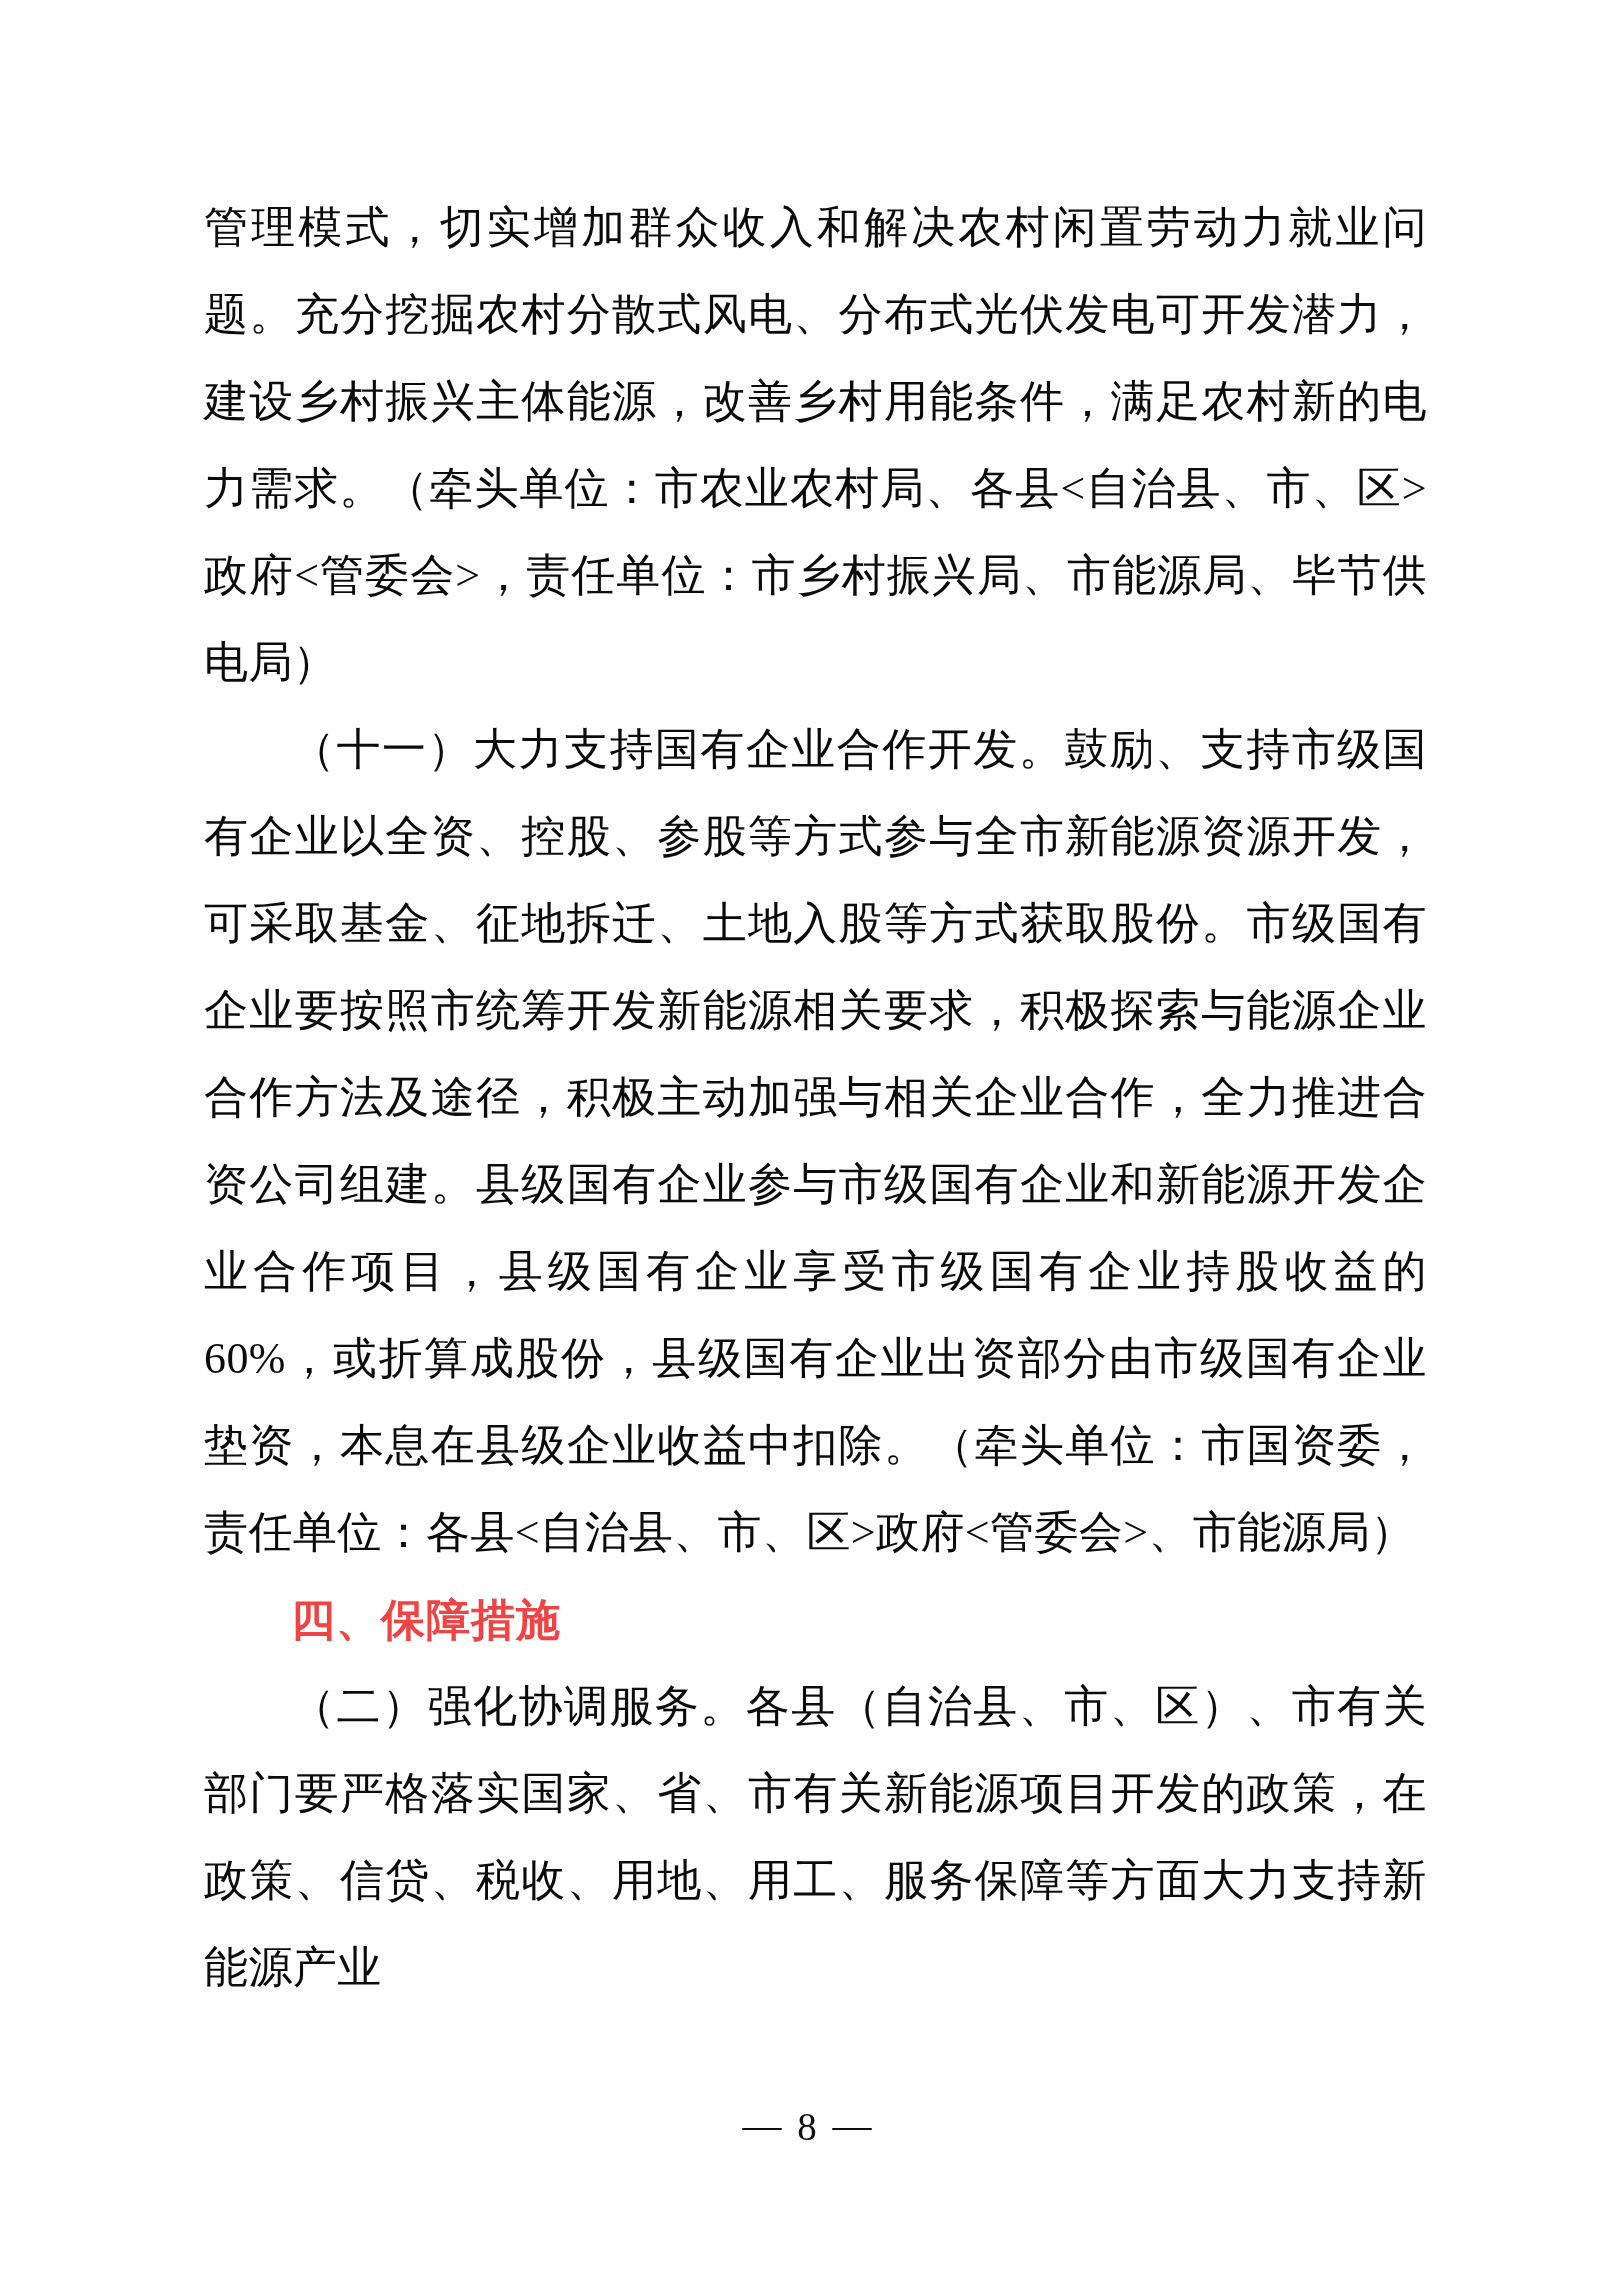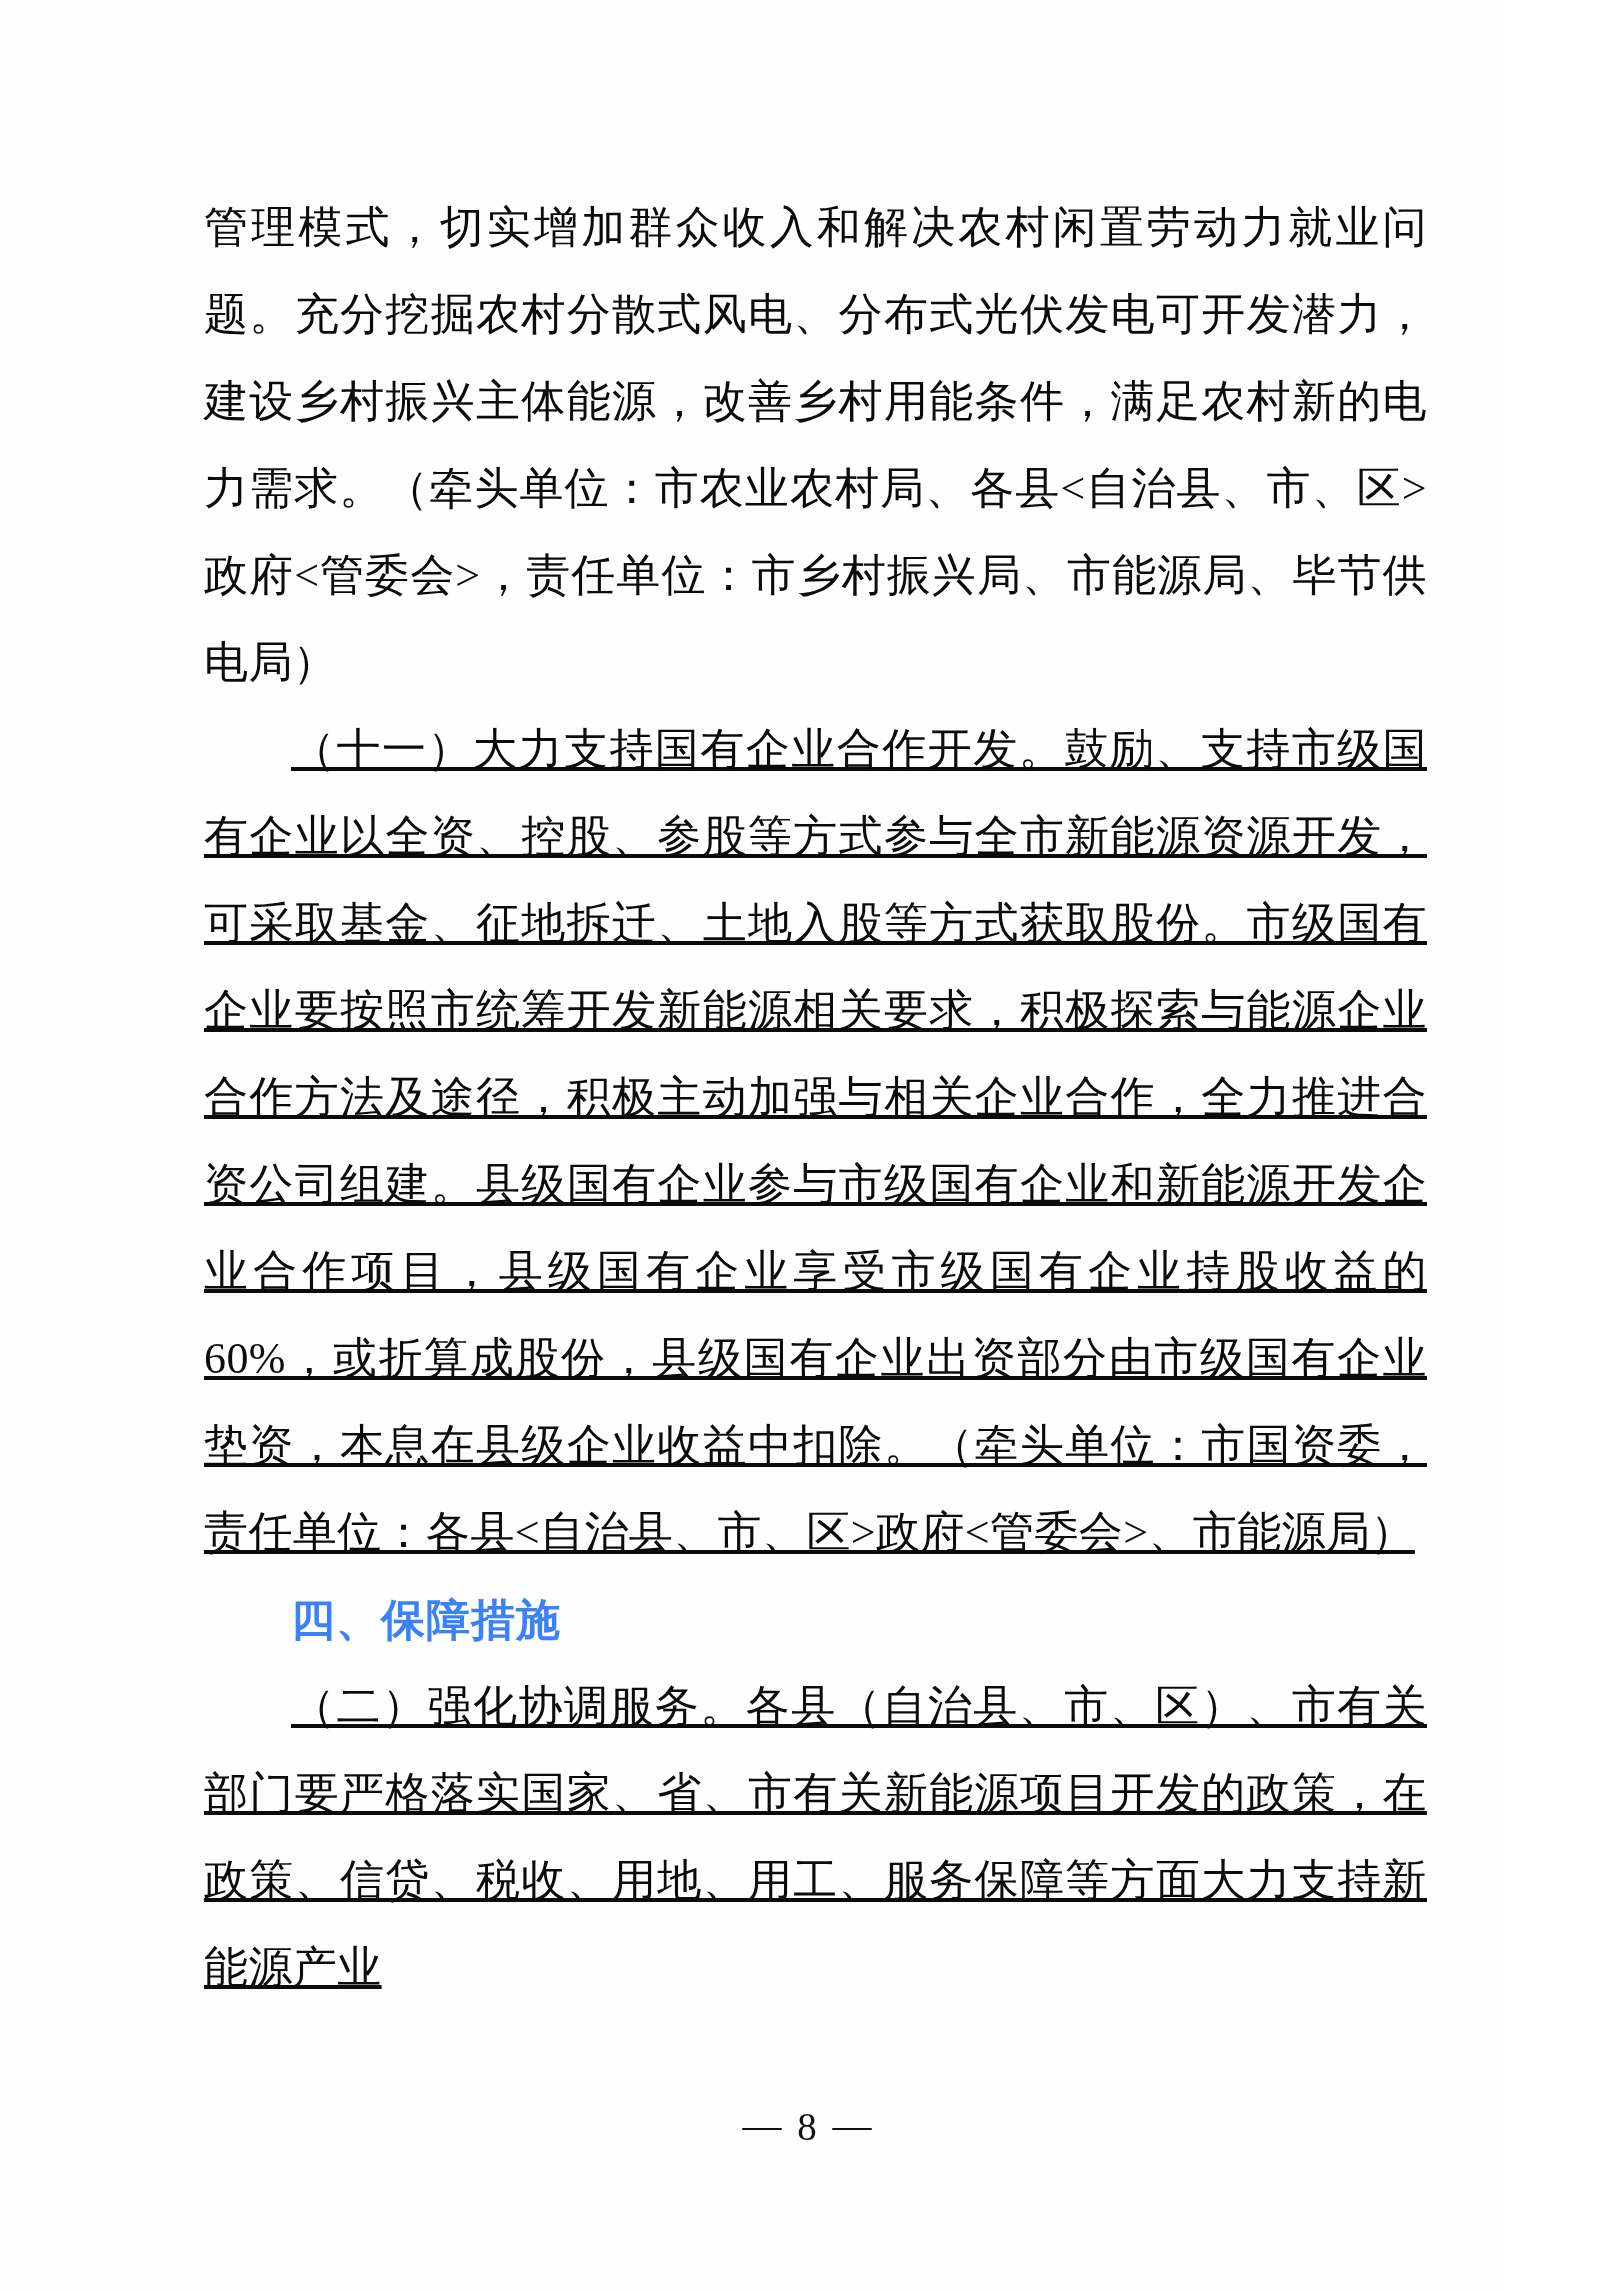--- a/index.html
+++ b/index.html
@@ -33,26 +33,25 @@
     text-align: justify;
     text-justify: inter-ideograph;
     letter-spacing: 0.4px;
     margin: 0 0 0 0;
     font-family: "Liberation Serif", "DejaVu Serif", serif;
     font-weight: 400;
     font-synthesis: none;
   }
   .para.indent {
     text-indent: 87px;
-    text-decoration: underline;
   }
   .heading {
     font-size: 44px;
     line-height: 87px;
-    color: #3b82f6;
+    color: #ef4444;
     font-weight: 700;
     text-indent: 87px;
     margin: 0;
     letter-spacing: 1px;
     font-family: "DejaVu Sans", "Liberation Sans", sans-serif;
   }
   .footer {
     position: absolute;
     left: 0;
     top: 2099px;

